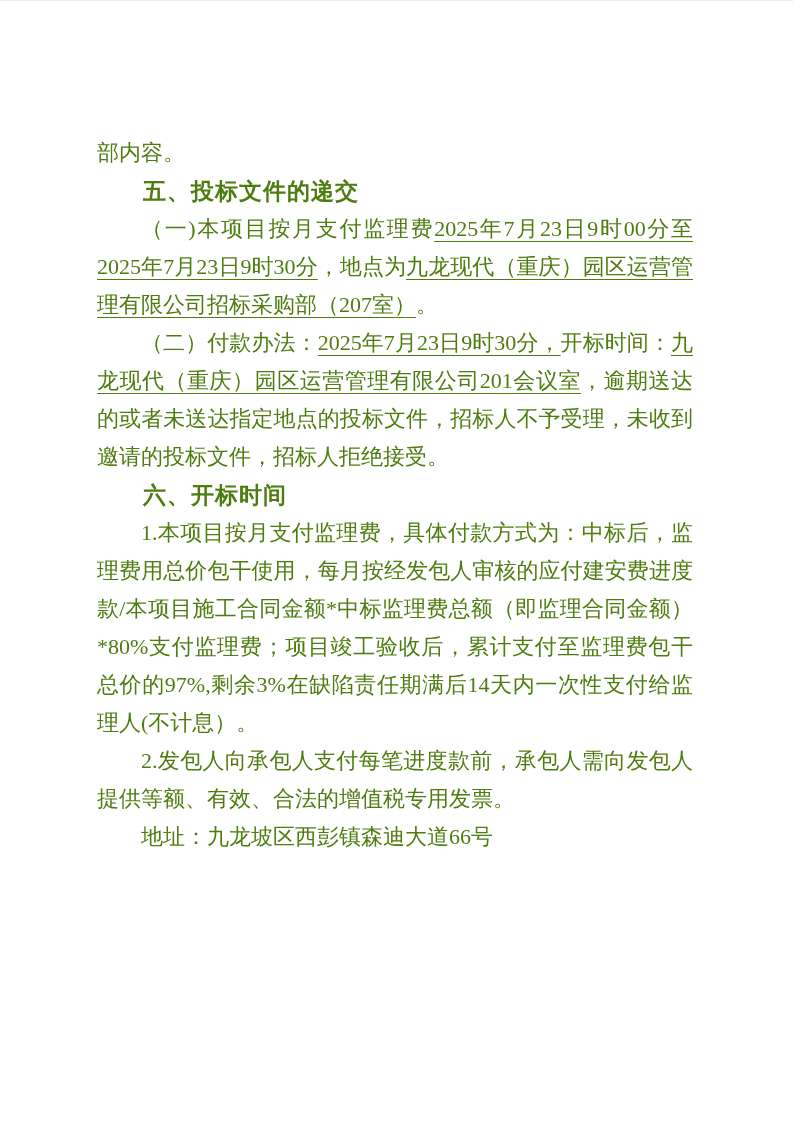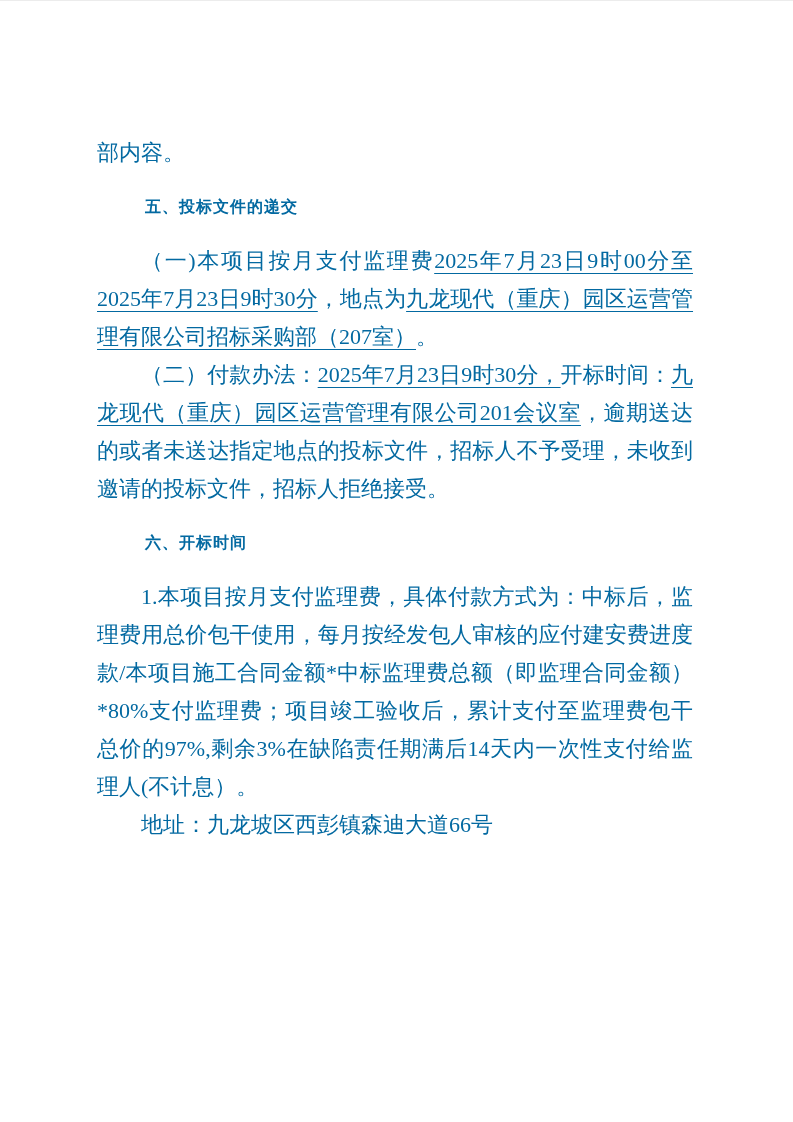--- a/index.html
+++ b/index.html
@@ -8,40 +8,40 @@
     background: #ffffff;
   }
   .page {
     position: relative;
     width: 793px;
     height: 1122px;
     box-sizing: border-box;
     background: #ffffff;
     border-top: 1px solid #ececec;
     padding: 133px 100px 0 97px;
-    color: #0369a1;
+    color: #4d7c0f;
     font-family: "Liberation Serif", "DejaVu Serif", serif;
     font-size: 22px;
     line-height: 38px;
     overflow: hidden;
   }
   .body-par {
     margin: 0;
     text-align: justify;
     text-justify: inter-character;
     text-indent: 2em;
   }
   .noindent {
     text-indent: 0;
   }
   .sec-heading {
-    margin: 16px;
+    margin: 0;
     font-family: "Liberation Sans", "DejaVu Sans", sans-serif;
     font-weight: bold;
-    font-size: 16px;
+    font-size: 23px;
     line-height: 38px;
     text-indent: 2em;
     letter-spacing: 1px;
   }
   .u {
     text-decoration: underline;
     text-decoration-thickness: 1px;
     text-underline-offset: 5px;
   }
 </style>
@@ -56,18 +56,19 @@
 
   <p class="body-par"><span>（一)本项目按月支付监理费</span><span class="u">2025年7月23日9时00分至2025年7月23日9时30分</span><span>，地点为</span><span class="u">九龙现代（重庆）园区运营管理有限公司招标采购部（207室）</span><span>。</span></p>
 
   <p class="body-par"><span>（二）付款办法：</span><span class="u">2025年7月23日9时30分，</span><span>开标时间：</span><span class="u">九龙现代（重庆）园区运营管理有限公司201会议室</span><span>，逾期送达的或者未送达指定地点的投标文件，招标人不予受理，未收到邀请的投标文件，招标人拒绝接受。</span></p>
 
   <h2 class="sec-heading">六、开标时间</h2>
 
 
   <p class="body-par"><span>1.本项目按月支付监理费，具体付款方式为：中标后，监理费用总价包干使用，每月按经发包人审核的应付建安费进度款/本项目施工合同金额*中标监理费总额（即监理合同金额）*80%支付监理费；项目竣工验收后，累计支付至监理费包干总价的97%,剩余3%在缺陷责任期满后14天内一次性支付给监理人(不计息）。</span></p>
 
+  <p class="body-par"><span>2.发包人向承包人支付每笔进度款前，承包人需向发包人提供等额、有效、合法的增值税专用发票。</span></p>
 
 
 
   <p class="body-par"><span>地址：九龙坡区西彭镇森迪大道66号</span></p>
 
 </div>
 
 </body></html>

